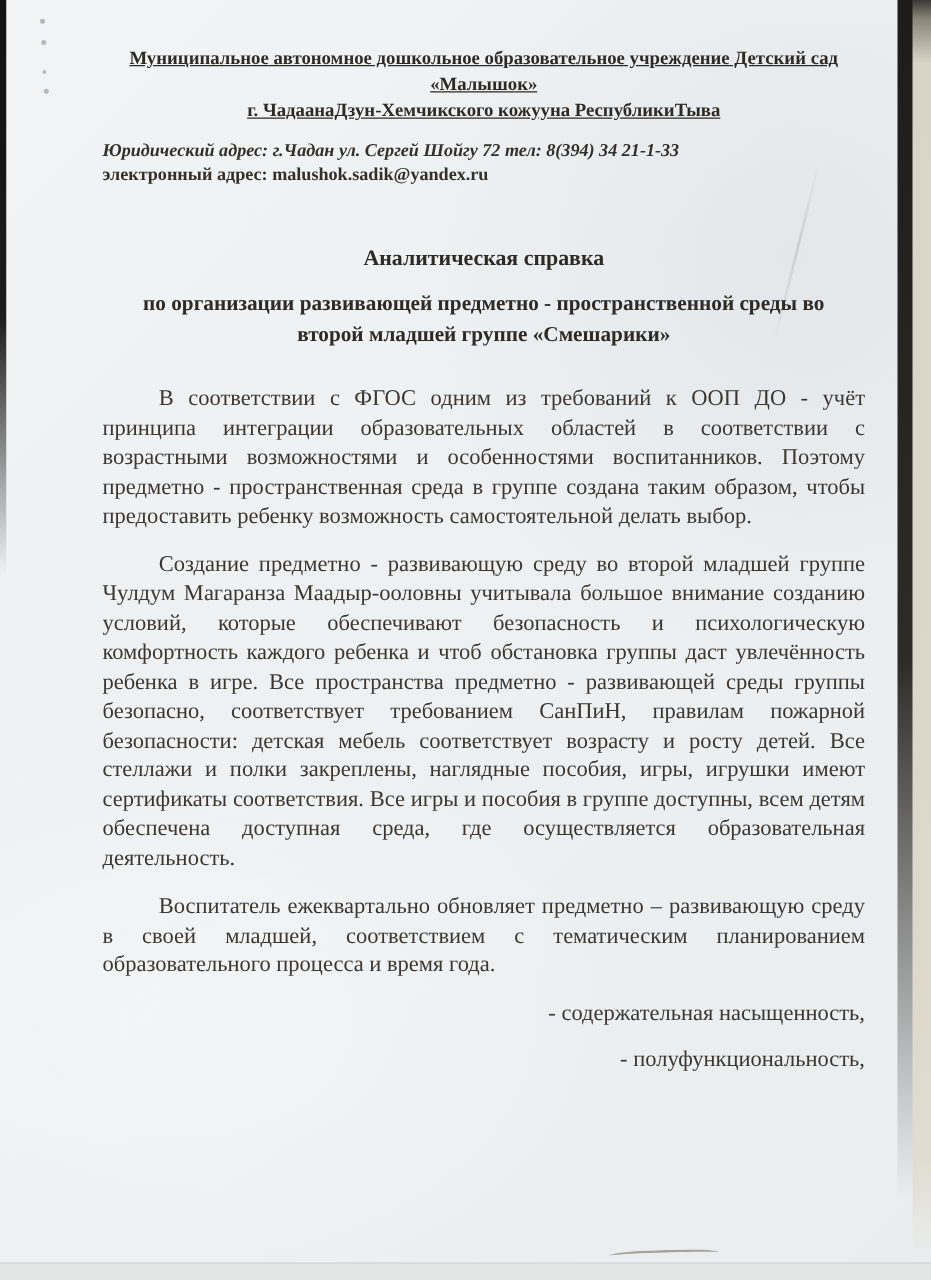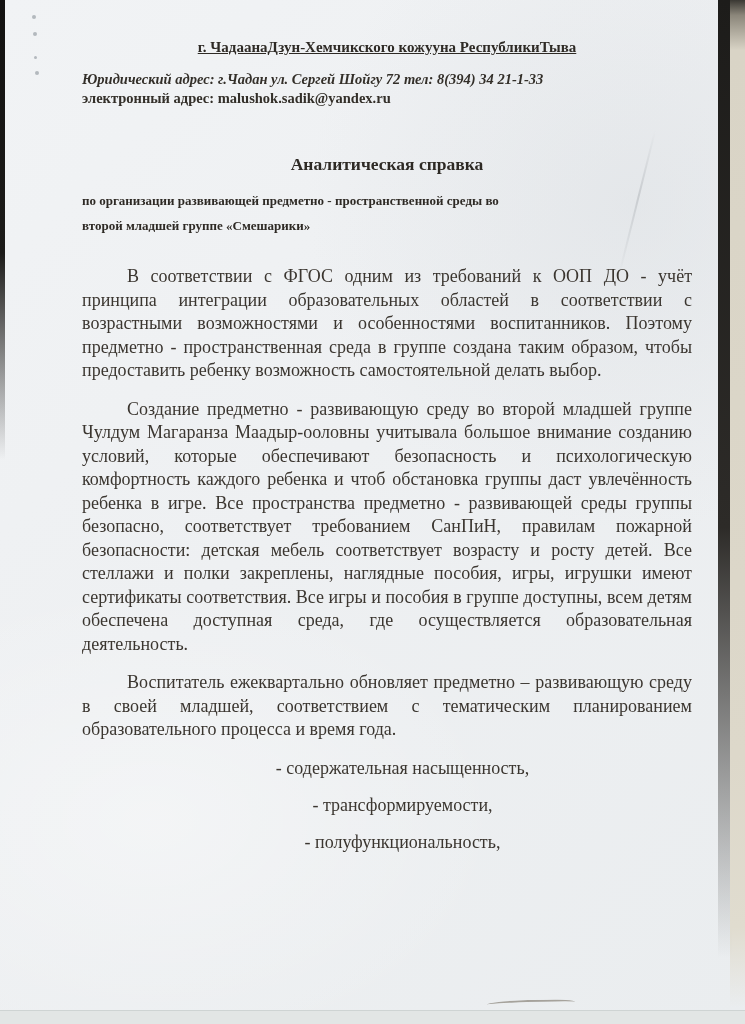--- a/index.html
+++ b/index.html
@@ -84,23 +84,23 @@
   .doc-title {
     margin-top: 45px;
     text-align: center;
     font-weight: bold;
     font-size: 17.5px;
     line-height: 22px;
     color: #2e2a25;
   }
   .doc-subtitle {
     margin-top: 13px;
-    text-align: left;
+    text-align: center;
     font-weight: bold;
-    font-size: 13px;
+    font-size: 17px;
     line-height: 25px;
     color: #2e2a25;
   }
   .bodytext {
     margin-top: 27px;
     font-size: 18px;
     line-height: 23.5px;
     text-align: justify;
   }
   .bodytext p {
@@ -108,21 +108,21 @@
     text-indent: 45px;
   }
   .bullets {
     margin-top: 1px;
     padding-left: 31px;
     font-size: 18px;
   }
   .bullet-item {
     line-height: 23px;
     margin-bottom: 14px;
-    text-align: center;
+    text-align: right;
   }
 </style>
 </head>
 <body>
 
 <div class="scan">
 
   <div class="edge-left"></div>
   <div class="edge-right-dark"></div>
   <div class="edge-right-backing"></div>
@@ -130,20 +130,21 @@
   <div class="crease-bottom"></div>
   <div class="crease-diagonal"></div>
   <div class="speck s1"></div>
   <div class="speck s2"></div>
   <div class="speck s3"></div>
   <div class="speck s4"></div>
 
   <div class="content">
 
     <div class="org">
+      <div class="org-line">Муниципальное автономное дошкольное образовательное учреждение Детский сад «Малышок»</div>
       <div class="org-line">г. ЧадаанаДзун-Хемчикского кожууна РеспубликиТыва</div>
     </div>
 
     <div class="addr">
       <div class="addr-legal">Юридический адрес: г.Чадан ул. Сергей Шойгу 72 тел: 8(394) 34 21-1-33</div>
       <div class="addr-email">электронный адрес: malushok.sadik@yandex.ru</div>
     </div>
 
     <div class="doc-title">Аналитическая справка</div>
 
@@ -163,20 +164,19 @@
 
         <p class="body-par">Воспитатель ежеквартально обновляет предметно – развивающую среду в своей младшей, соответствием с тематическим планированием образовательного процесса и время года.</p>
 
       </div>
 
     <div class="bullets">
 
         <div class="bullet-item">- содержательная насыщенность,</div>
 
 
-        <div class="bullet-item">- трансформируемости,</div>
 
         <div class="bullet-item">- полуфункциональность,</div>
 
       </div>
 
   </div>
 </div>
 
 </body></html>

